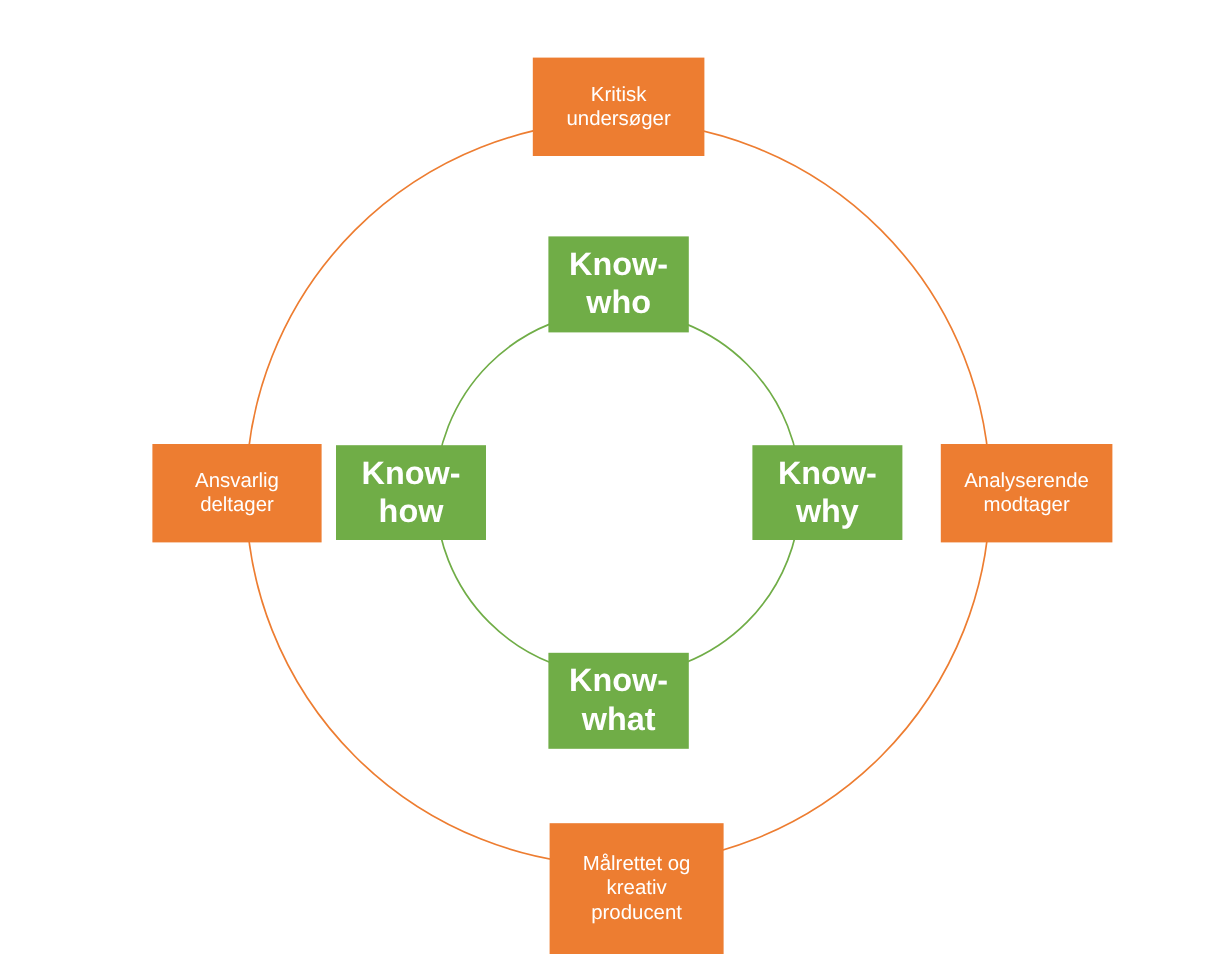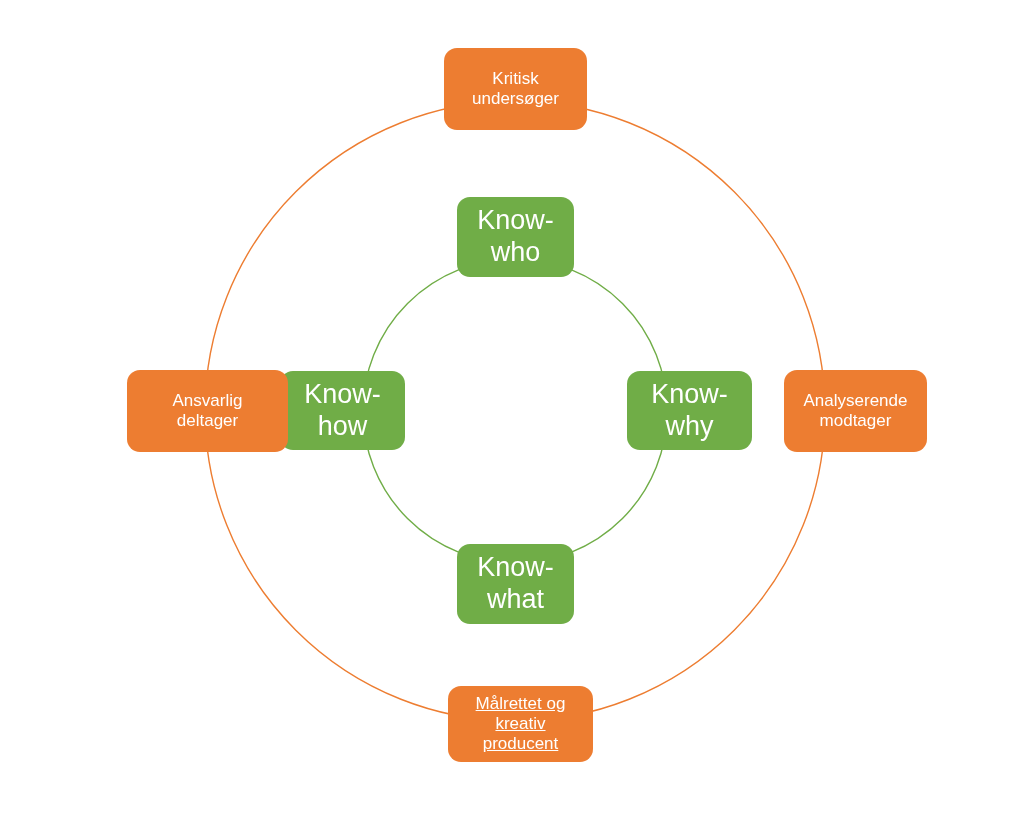--- a/index.html
+++ b/index.html
@@ -25,49 +25,50 @@
     height: 817px;
   }
   .node {
     position: absolute;
     box-sizing: border-box;
     display: flex;
     align-items: center;
     justify-content: center;
     text-align: center;
     color: #ffffff;
-    border-radius: 13px;
+    border-radius: 0;
     line-height: 1.18;
     -webkit-font-smoothing: antialiased;
   }
   .node .lines {
     display: block;
     width: 100%;
     padding: 0 6px;
     box-sizing: border-box;
     white-space: pre-line;
   }
   .inner-node {
     background: #70AD47;
     font-size: 27px;
+    font-weight: bold;
   }
   .outer-node {
     background: #ED7D31;
     font-size: 17px;
   }
   
   #node-know-who  { left: 457px; top: 197px; width: 117px; height: 80px; }
   #node-know-how  { left: 280px; top: 371px; width: 125px; height: 79px; }
   #node-know-why  { left: 627px; top: 371px; width: 125px; height: 79px; }
   #node-know-what { left: 457px; top: 544px; width: 117px; height: 80px; }
   
   #node-kritisk-undersoeger     { left: 444px; top: 48px;  width: 143px; height: 82px; }
-  #node-ansvarlig-deltager      { left: 127px; top: 370px; width: 161px; height: 82px; }
+  #node-ansvarlig-deltager      { left: 127px; top: 370px; width: 141px; height: 82px; }
   #node-analyserende-modtager   { left: 784px; top: 370px; width: 143px; height: 82px; }
-  #node-maalrettet-producent    { left: 448px; top: 686px; width: 145px; height: 76px; text-decoration: underline; }
+  #node-maalrettet-producent    { left: 458px; top: 686px; width: 145px; height: 109px; }
 </style>
 </head>
 <body>
 
 <div id="canvas">
 
   <svg id="rings" viewBox="0 0 1023 817">
     <circle cx="515" cy="411" r="310" fill="none" stroke="#ED7D31" stroke-width="1.4"></circle>
     <circle cx="515" cy="411" r="152" fill="none" stroke="#70AD47" stroke-width="1.4"></circle>
   </svg>

